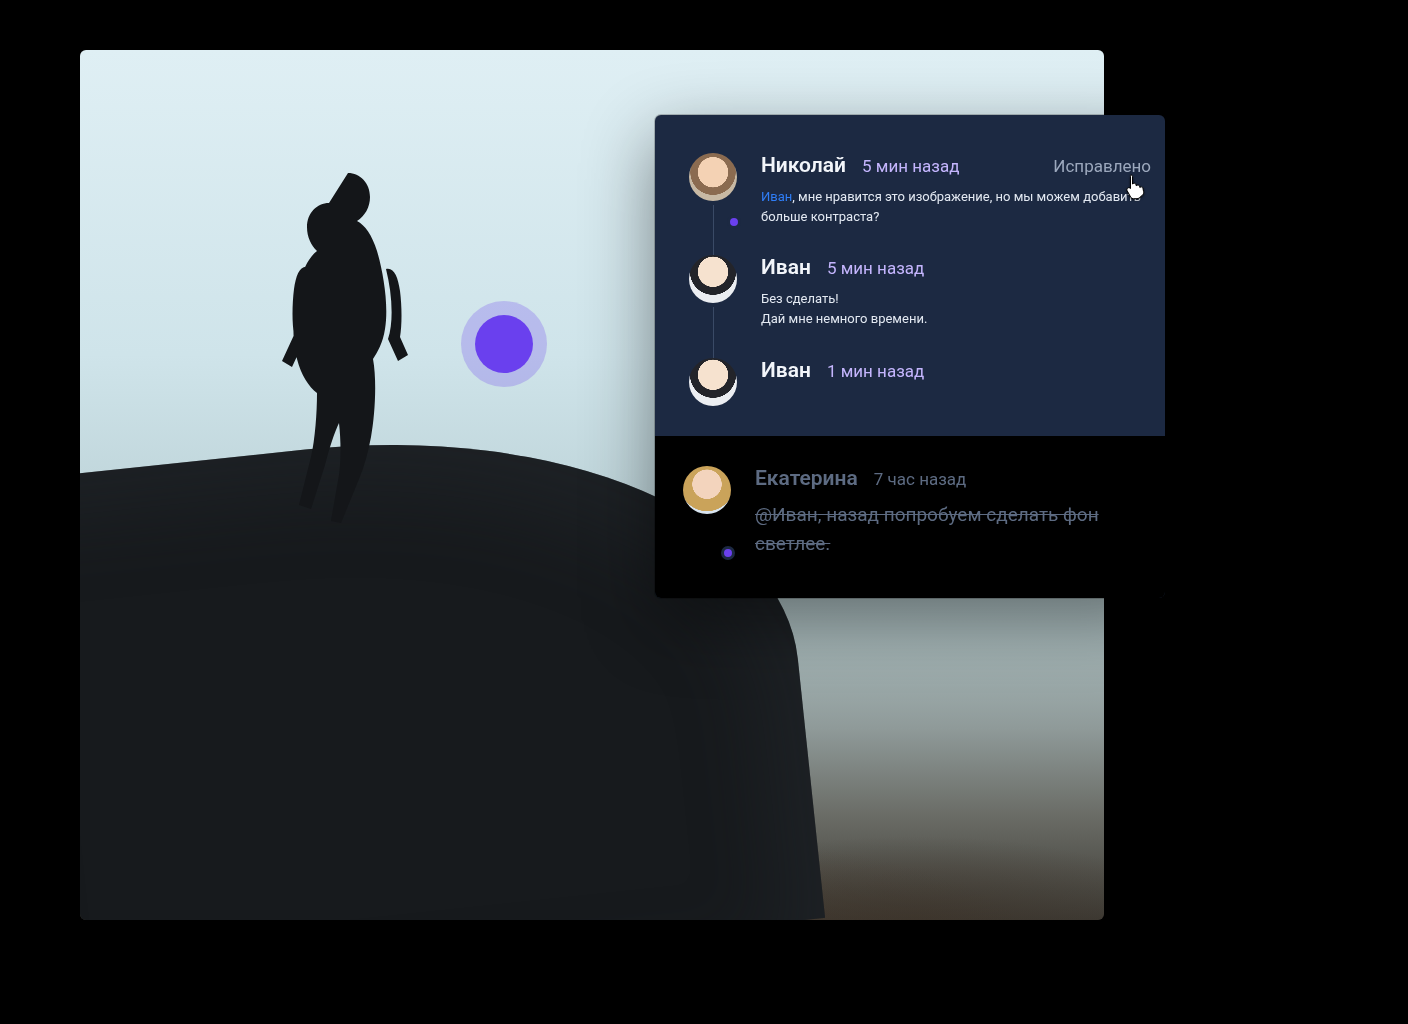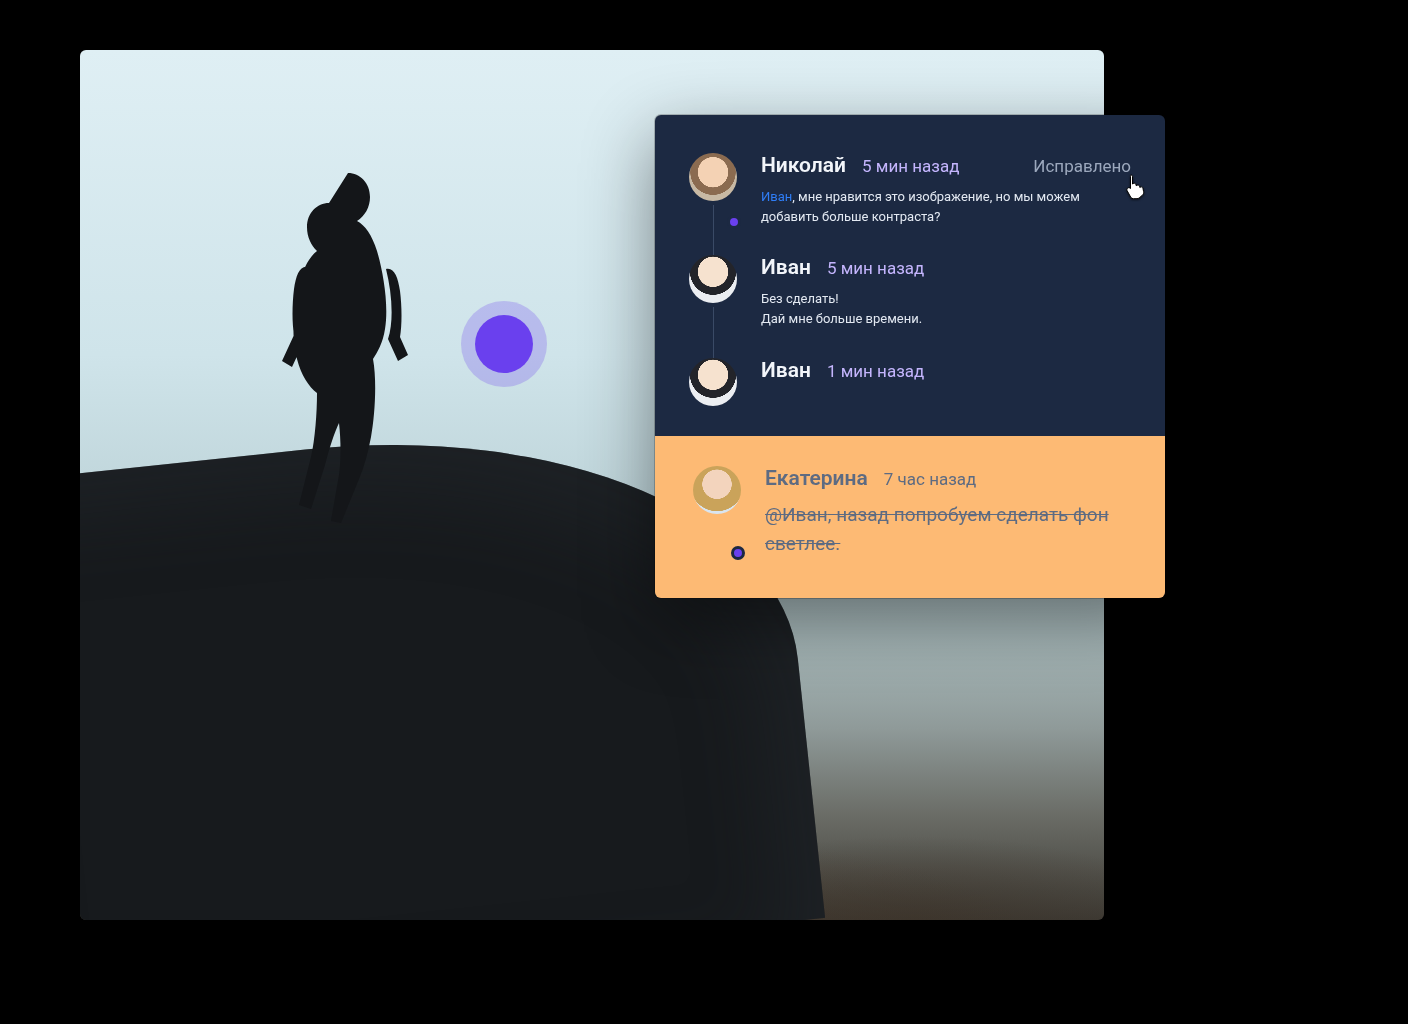--- a/index.html
+++ b/index.html
@@ -68,21 +68,21 @@
     left: 655px;
     top: 115px;
     width: 510px;
     border-radius: 6px;
     background: #1c2942;
     color: #e7ecf5;
     box-shadow: 0 24px 70px rgba(0,0,0,.45), 0 0 0 1px rgba(0,0,0,.2);
     overflow: hidden;
   }
   .thread {
-    padding: 38px 34px 30px 34px;
+    padding: 38px 14px 30px 34px;
   }
   .comment {
     position: relative;
     display: flex;
     margin-bottom: 28px;
   }
   .comment:last-child { margin-bottom: 0; }
   .avatar-wrap {
     position: relative;
     flex: 0 0 50px;
@@ -135,22 +135,22 @@
     color: #9ca8bd;
     cursor: pointer;
   }
   .text {
     font-size: 13px;
     line-height: 1.55;
     color: #e3e9f2;
   }
   .mention { color: #2f7df6; }
   .resolved-block {
-    background: #fdba74;
-    padding: 30px 34px 40px 38px;
+    background: #000000;
+    padding: 30px 34px 40px 28px;
   }
   .resolved-block .name,
   .resolved-block .time { color: #5d6b82; }
   .resolved-text {
     font-size: 19px;
     line-height: 1.55;
     color: #5d6b82;
     text-decoration: line-through;
   }
   .resolved-mention { color: #5d6b82; }
@@ -210,21 +210,21 @@
         <span class="avatar av-b"></span>
       </div>
       <div class="connector"></div>
       <div class="body">
         <div class="meta">
           <span class="name">Иван</span>
           <span class="time">5 мин назад</span>
         </div>
         <div class="text">
           <span>Без сделать!</span><br>
-          <span>Дай мне больше времени.</span>
+          <span>Дай мне немного времени.</span>
         </div>
       </div>
     </div>
 
     <div class="comment">
       <div class="avatar-wrap">
         <span class="avatar av-c"></span>
       </div>
       <div class="body">
         <div class="meta">

